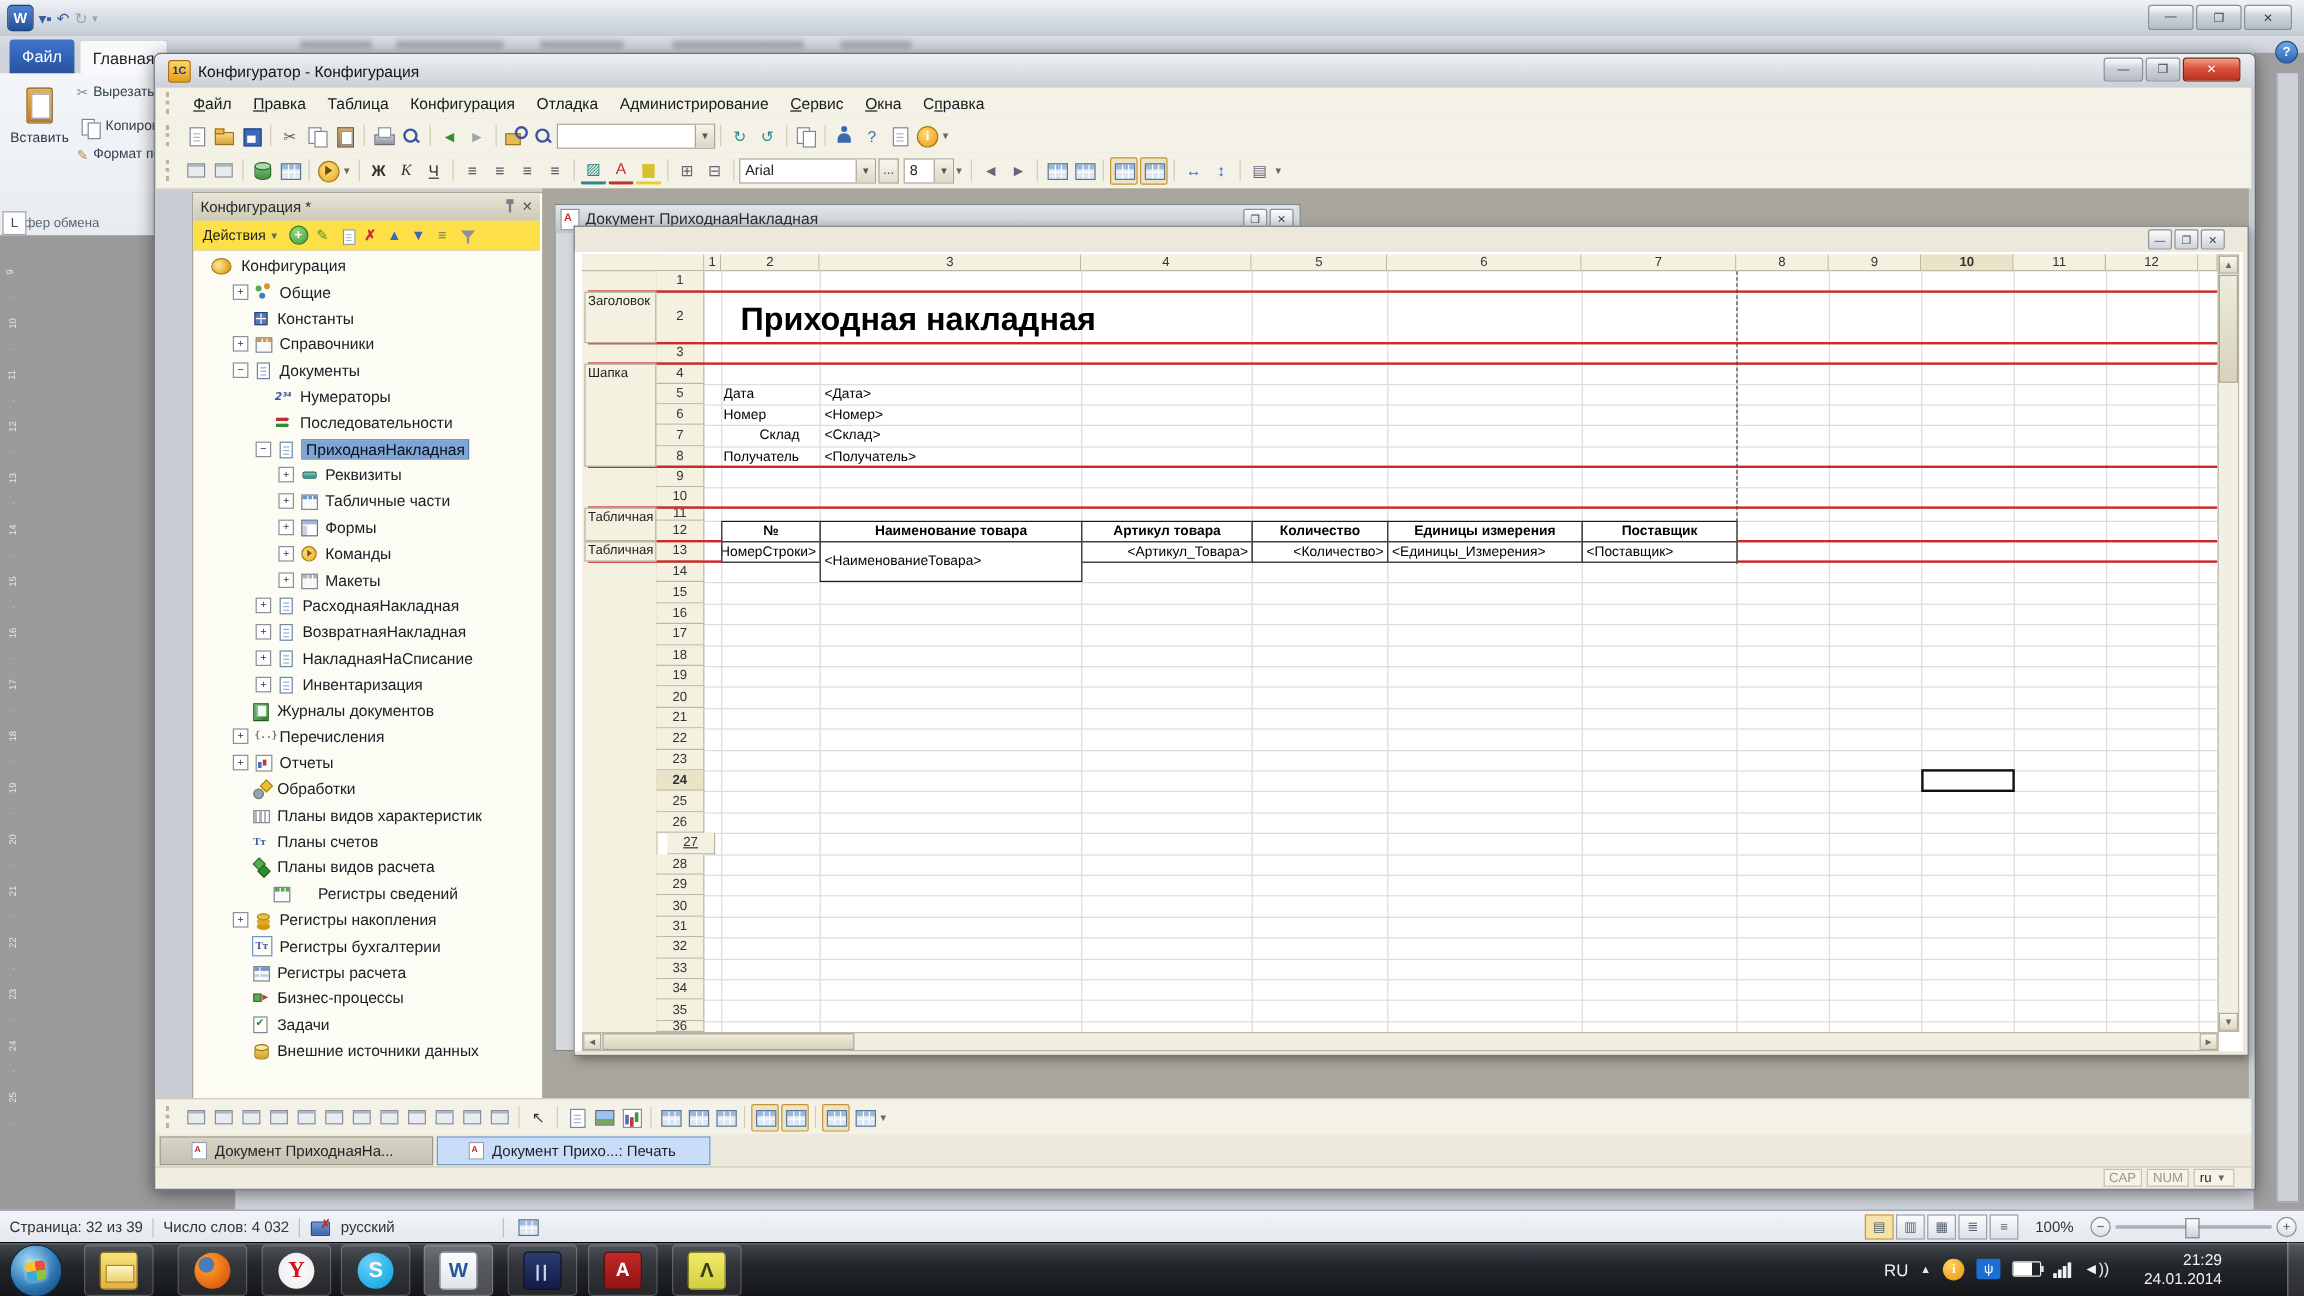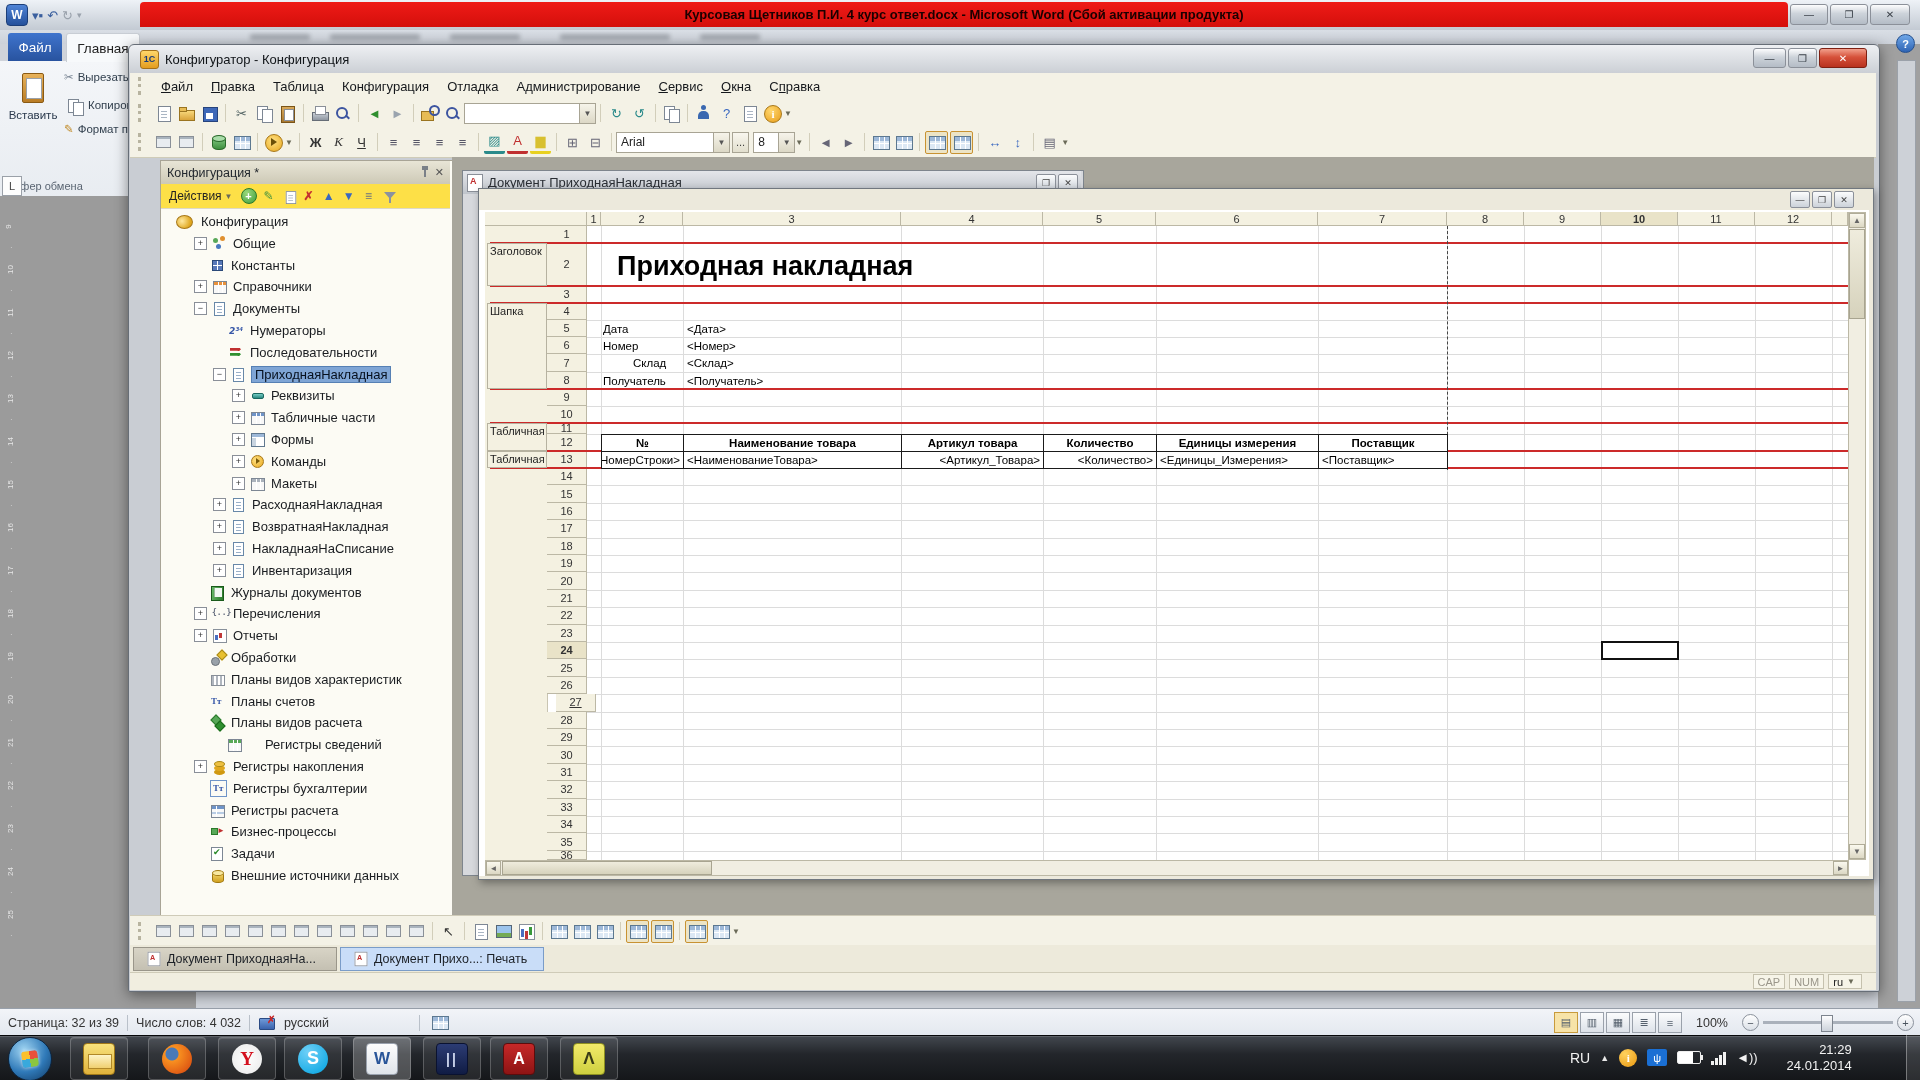--- a/index.html
+++ b/index.html
@@ -241,21 +241,21 @@
   .tblcell{border:1px solid #1a1a1a;background:#fff;}
   #sheet-title{font-size:27px;font-weight:bold;color:#000;font-family:"Liberation Sans",sans-serif;}
   .sb{position:absolute;background:#f1eee2;border:1px solid #bcb8a5;box-sizing:border-box;}
   .sb-arrow{position:absolute;background:linear-gradient(#faf8ee,#dcd8c4);border:1px solid #b0ac98;color:#666;
     font-size:8px;display:flex;align-items:center;justify-content:center;box-sizing:border-box;}
   .sb-thumb{position:absolute;background:linear-gradient(#efecdd,#d6d2bc);border:1px solid #a8a490;box-sizing:border-box;}
 
   
   #onec-tbb{left:130px;top:915px;width:1746px;height:30px;border-top:1px solid #cfcbb8;}
   #onec-tabs{left:130px;top:945px;width:1746px;height:27px;background:#edeadb;display:flex;align-items:flex-start;padding-top:2px;box-sizing:border-box;}
-  .mtab{height:22px;display:flex;align-items:center;font-size:12.5px;color:#1c2averageof26;color:#1c2026;padding:0 12px;margin-left:3px;
+  .mtab{height:22px;display:flex;align-items:center;font-size:12.5px;color:#1c2averageof26;color:#1c2026;padding:0 24px;margin-left:3px;
     border:1px solid #9a968a;background:linear-gradient(#d8d4c6,#c4c0b2);white-space:nowrap;overflow:hidden;}
   .mtab.active{background:#c9ddf8;border-color:#7a9cc8;}
   .mtab .doc-ico{margin-left:0;}
   #onec-status{left:130px;top:972px;width:1746px;height:17px;background:#f1eee0;border-top:1px solid #cfcbb8;
     display:flex;align-items:center;justify-content:flex-end;font-size:11px;color:#222;}
   .stbox{border:1px solid #c5c1ae;background:#f6f4e8;height:13px;display:flex;align-items:center;justify-content:center;margin-right:4px;padding:0 4px;}
   .stbox.dim{color:#9a968a;}
 
   
   #taskbar{left:0;top:1035px;width:1920px;height:45px;background:linear-gradient(#43484f,#23262b 40%,#141619);
@@ -290,23 +290,20 @@
   .tr-spk{font-size:13px;color:#f2f2f2;}
   #clock{text-align:right;font-size:13px;line-height:16px;margin-left:14px;width:80px;}
   #showdesk{position:absolute;left:1906px;top:1035px;width:14px;height:45px;background:rgba(255,255,255,.10);border-left:1px solid rgba(255,255,255,.35);}
 </style>
 </head>
 <body>
 
 <div id="screen" class="nosel">
 
   <div class="abs" id="word-glass-top"></div>
-  <div class="abs" id="word-titlebar">
-    <span class="t">Курсовая Щетников П.И. 4 курс ответ.docx - Microsoft Word (Сбой активации продукта)</span>
-  </div>
   <div class="abs" id="wqat">
     <span class="qat-w">W</span>
     <span class="qat-i">▾▪</span>
     <span class="qat-i">↶</span>
     <span class="qat-i dim">↻</span>
     <span class="qat-i dim" style="font-size:9px">▾</span>
   </div>
   <div class="abs" style="left:1790px;top:4px;display:flex;gap:2px;">
     <div class="winbtn" style="width:36px">—</div>
     <div class="winbtn" style="width:36px">❐</div>
@@ -837,21 +834,21 @@
       <div class="scell" style="left: 687px; top: 354px; width: 212px; height: 17px;">&lt;Склад&gt;</div>
       <div class="scell" style="left: 603px; top: 372px; width: 78px; height: 17px;">Получатель</div>
       <div class="scell" style="left: 687px; top: 372px; width: 212px; height: 17px;">&lt;Получатель&gt;</div>
       <div class="scell tblcell" style="left: 601px; top: 434px; width: 83px; height: 18px; justify-content: center; font-weight: bold;">№</div>
       <div class="scell tblcell" style="left: 683px; top: 434px; width: 219px; height: 18px; justify-content: center; font-weight: bold;">Наименование товара</div>
       <div class="scell tblcell" style="left: 901px; top: 434px; width: 143px; height: 18px; justify-content: center; font-weight: bold;">Артикул товара</div>
       <div class="scell tblcell" style="left: 1043px; top: 434px; width: 114px; height: 18px; justify-content: center; font-weight: bold;">Количество</div>
       <div class="scell tblcell" style="left: 1156px; top: 434px; width: 163px; height: 18px; justify-content: center; font-weight: bold;">Единицы измерения</div>
       <div class="scell tblcell" style="left: 1318px; top: 434px; width: 130px; height: 18px; justify-content: center; font-weight: bold;">Поставщик</div>
       <div class="scell tblcell" style="left: 601px; top: 451px; width: 83px; height: 18px; justify-content: flex-end; padding: 0px 3px;">&lt;НомерСтроки&gt;</div>
-      <div class="scell tblcell" style="left: 683px; top: 451px; width: 219px; height: 18px; justify-content: flex-start; padding: 0px 3px; text-align: right;">&lt;НаименованиеТовара&gt;</div>
+      <div class="scell tblcell" style="left: 683px; top: 451px; width: 219px; height: 18px; justify-content: flex-start; padding: 16px 3px; text-align: right;">&lt;НаименованиеТовара&gt;</div>
       <div class="scell tblcell" style="left: 901px; top: 451px; width: 143px; height: 18px; justify-content: flex-end; padding: 0px 3px;">&lt;Артикул_Товара&gt;</div>
       <div class="scell tblcell" style="left: 1043px; top: 451px; width: 114px; height: 18px; justify-content: flex-end; padding: 0px 3px;">&lt;Количество&gt;</div>
       <div class="scell tblcell" style="left: 1156px; top: 451px; width: 163px; height: 18px; justify-content: flex-start; padding: 0px 3px;">&lt;Единицы_Измерения&gt;</div>
       <div class="scell tblcell" style="left: 1318px; top: 451px; width: 130px; height: 18px; justify-content: flex-start; padding: 0px 3px;">&lt;Поставщик&gt;</div>
       <div style="position: absolute; left: 1601px; top: 641px; width: 74px; height: 15px; border: 2px solid rgb(17, 17, 17);"></div>
       <div class="sb" style="left: 1848px; top: 212px; width: 18px; height: 648px;"></div>
       <div class="sb-arrow" style="left: 1849px; top: 213px; width: 16px; height: 15px;">▲</div>
       <div class="sb-arrow" style="left: 1849px; top: 844px; width: 16px; height: 15px;">▼</div>
       <div class="sb-thumb" style="left: 1849px; top: 229px; width: 16px; height: 90px;"></div>
       <div class="sb" style="left: 485px; top: 860px; width: 1364px; height: 16px;"></div>

